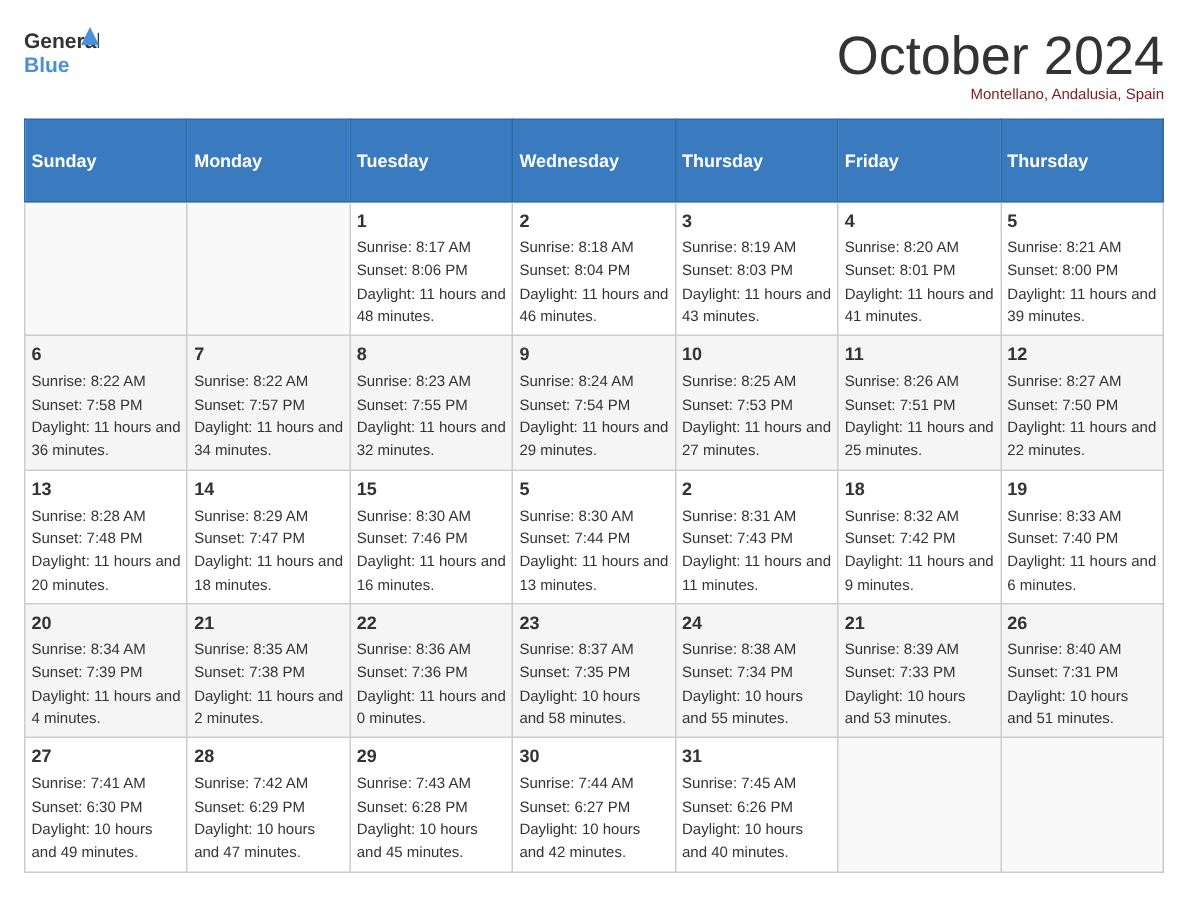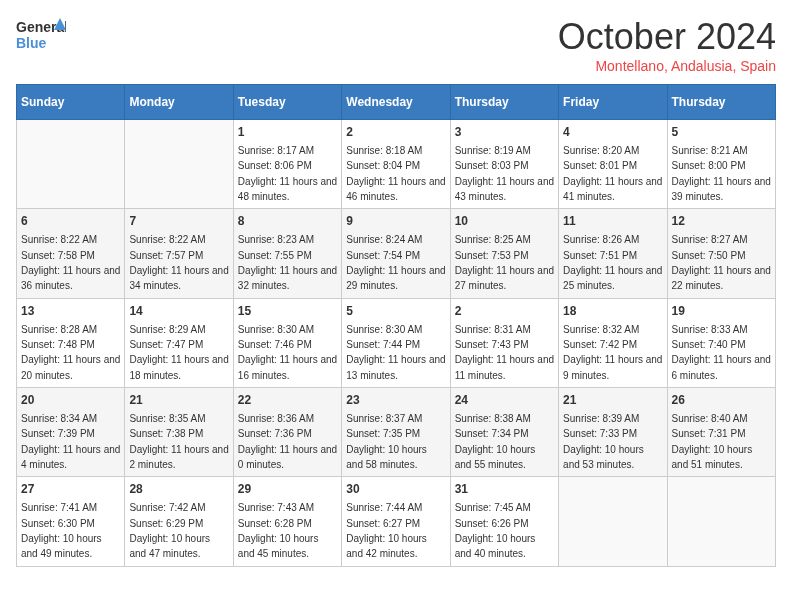--- a/index.html
+++ b/index.html
@@ -23,32 +23,32 @@
     }
     .title-block {
       text-align: right;
     }
     .month-title {
       font-size: 36px;
       font-weight: normal;
       color: #333;
     }
     .subtitle {
-      font-size: 14px;
-      color: #ef4444;
+      font-size: 10px;
+      color: #7f1d1d;
     }
     table {
       width: 100%;
       border-collapse: collapse;
       font-size: 11px;
     }
     thead tr th {
       background-color: #3a7abf;
       color: #fff;
-      padding: 10px 4px;
+      padding: 20px 4px;
       text-align: left;
       font-weight: bold;
       font-size: 12px;
       border: 1px solid #2d6aa8;
     }
     tbody tr td {
       border: 1px solid #ccc;
       vertical-align: top;
       padding: 4px;
       min-height: 80px;

